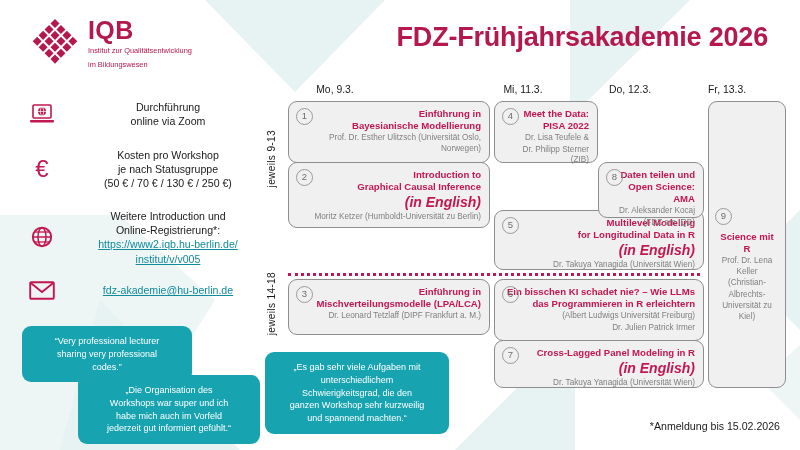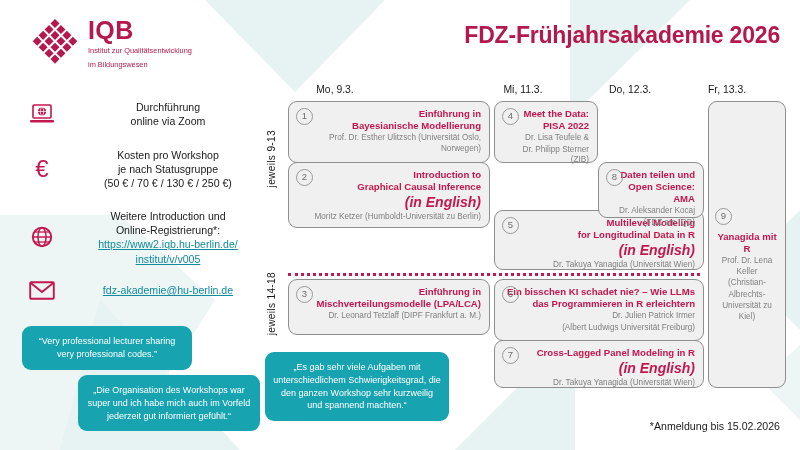--- a/index.html
+++ b/index.html
@@ -17,37 +17,37 @@
 
   
   .logo-wrap{position:absolute;left:28px;top:16px;display:flex;align-items:flex-start;}
   .logo-mark{width:54px;height:54px;position:relative;margin-right:6px;}
   .logo-text{padding-top:2px;}
   .logo-iqb{font-size:25px;font-weight:bold;color:#b5184c;letter-spacing:.4px;line-height:1;}
   .logo-sub{font-size:7.4px;color:#b5184c;line-height:1.42;margin-top:3px;}
 
   
   .title{
-    position:absolute;right:20px;top:22px;
-    font-size:23px;font-weight:bold;color:#b5184c;
+    position:absolute;right:32px;top:22px;
+    font-size:27px;font-weight:bold;color:#b5184c;
     letter-spacing:-.2px;white-space:nowrap;
   }
 
   
   .info-item{position:absolute;display:flex;align-items:center;width:252px;}
   .info-icon{width:40px;flex:0 0 40px;display:flex;justify-content:center;align-items:center;color:#c3174f;}
   .info-text{flex:1;text-align:center;font-size:10.6px;color:#1a1a1a;line-height:1.34;}
   .info-text .lnk{color:#128b9b;text-decoration:underline;display:block;}
   .euro{font-size:24px;color:#c3174f;line-height:1;font-weight:400;}
 
   
   .bubble{
     position:absolute;background:#17a3b0;color:#ffffff;
     border-radius:9px;font-size:9px;line-height:1.42;
-    text-align:center;padding:9px 8px;box-sizing:border-box;
+    text-align:center;padding:9px 24px;box-sizing:border-box;
   }
   .tail{position:absolute;width:0;height:0;}
 
   
   .daylabel{
     position:absolute;font-size:10.4px;color:#1a1a1a;text-align:center;
     white-space:nowrap;
   }
   .vlabel{
     position:absolute;font-size:10.2px;color:#1a1a1a;
@@ -260,22 +260,22 @@
       <div class="c-lang">(in English)</div>
       <div class="c-person">Dr. Takuya Yanagida (Universität Wien)</div>
     </div>
   </div>
 
   <div class="card" style="left:494px;top:279px;width:210px;height:62px;">
     <div class="num">6</div>
     <div class="body">
       <div class="c-title">Ein bisschen KI schadet nie? – Wie LLMs</div>
       <div class="c-title">das Programmieren in R erleichtern</div>
+      <div class="c-person">(Albert Ludwigs Universität Freiburg)</div>
       <div class="c-person">Dr. Julien Patrick Irmer</div>
-      <div class="c-person">(Albert Ludwigs Universität Freiburg)</div>
     </div>
   </div>
 
   <div class="card" style="left:494px;top:340px;width:210px;height:48px;">
     <div class="num">7</div>
     <div class="body">
       <div class="c-title">Cross-Lagged Panel Modeling in R</div>
       <div class="c-lang">(in English)</div>
       <div class="c-person">Dr. Takuya Yanagida (Universität Wien)</div>
     </div>
@@ -287,21 +287,21 @@
       <div class="c-title">Daten teilen und</div>
       <div class="c-title">Open Science: AMA</div>
       <div class="c-person">Dr. Aleksander Kocaj</div>
       <div class="c-person">(FDZ am IQB)</div>
     </div>
   </div>
 
   <div class="card vert" style="left:708px;top:101px;width:78px;height:287px;">
     <div class="num" style="top:106px;left:6px;">9</div>
     <div class="body" style="padding-top:123px;">
-      <div class="c-title">Yanagida mit R</div>
+      <div class="c-title">Science mit R</div>
       <div class="c-person">Prof. Dr. Lena Keller</div>
       <div class="c-person">(Christian-</div>
       <div class="c-person">Albrechts-</div>
       <div class="c-person">Universität zu Kiel)</div>
     </div>
   </div>
 
   <div class="footnote">*Anmeldung bis 15.02.2026</div>
 
 </div>

